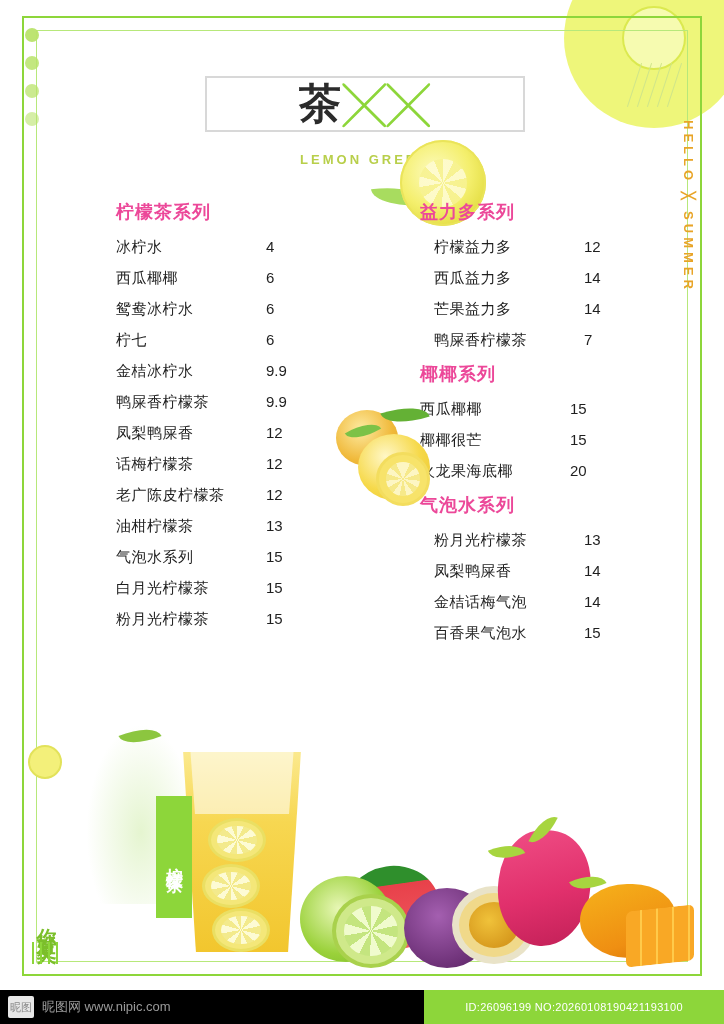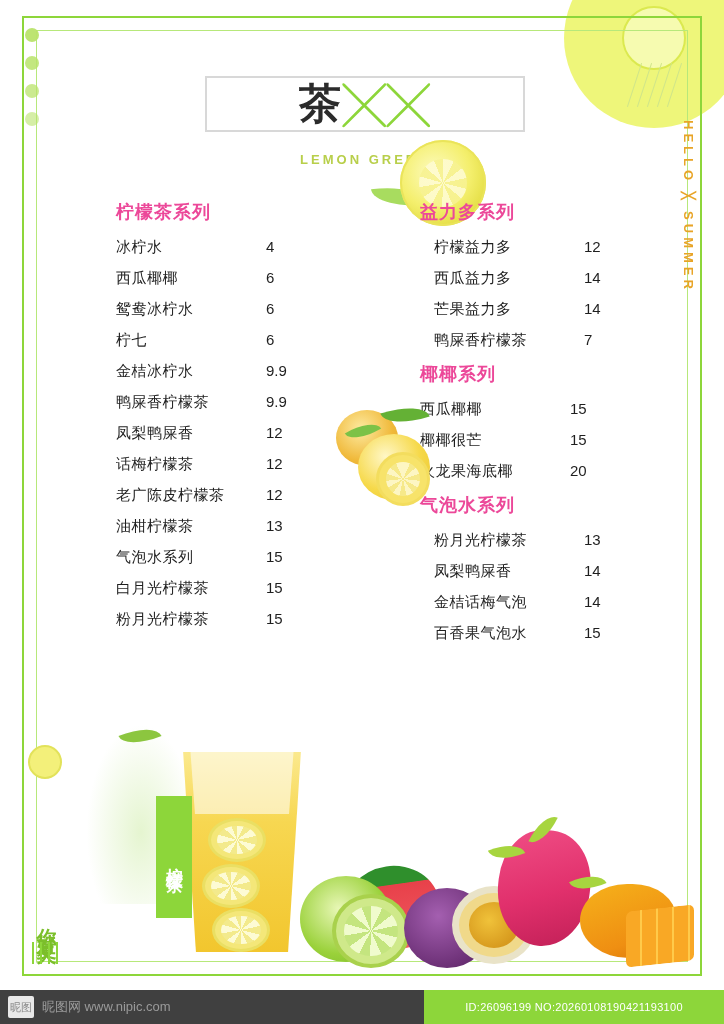--- a/index.html
+++ b/index.html
@@ -366,21 +366,21 @@
                 repeating-linear-gradient(0deg, rgba(0,0,0,.08) 0 13px, rgba(0,0,0,0) 13px 15px);
     border-radius: 6px;
     transform: skewY(-6deg);
   }
 
   
   .footer {
     position: absolute;
     left: 0; right: 0; bottom: 0;
     height: 34px;
-    background: #404040;
+    background: #000000;
     display: flex;
     align-items: center;
   }
   .footer-left {
     display: flex; align-items: center; gap: 8px;
     padding-left: 8px;
     color: #9a9a9a;
     font-size: 13px;
   }
   .wm-logo {

